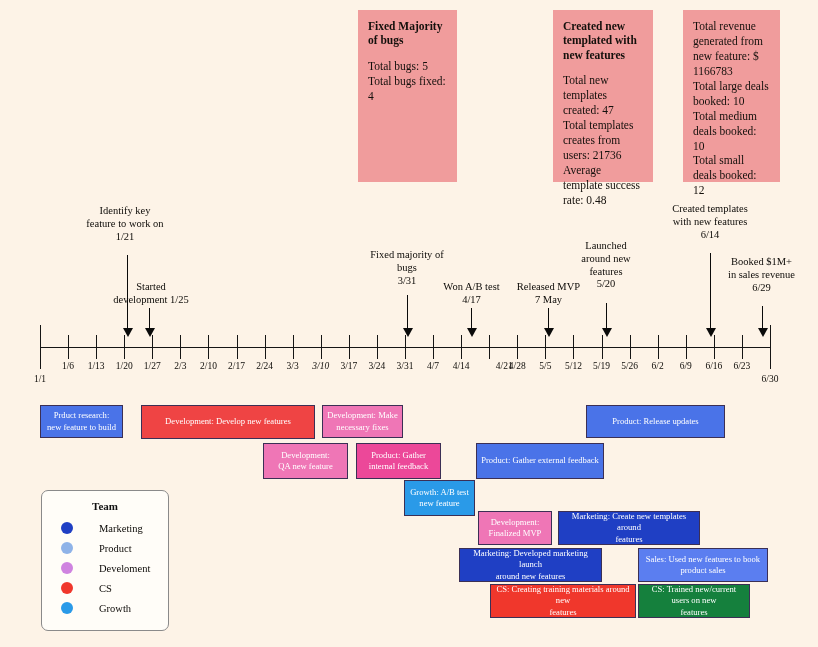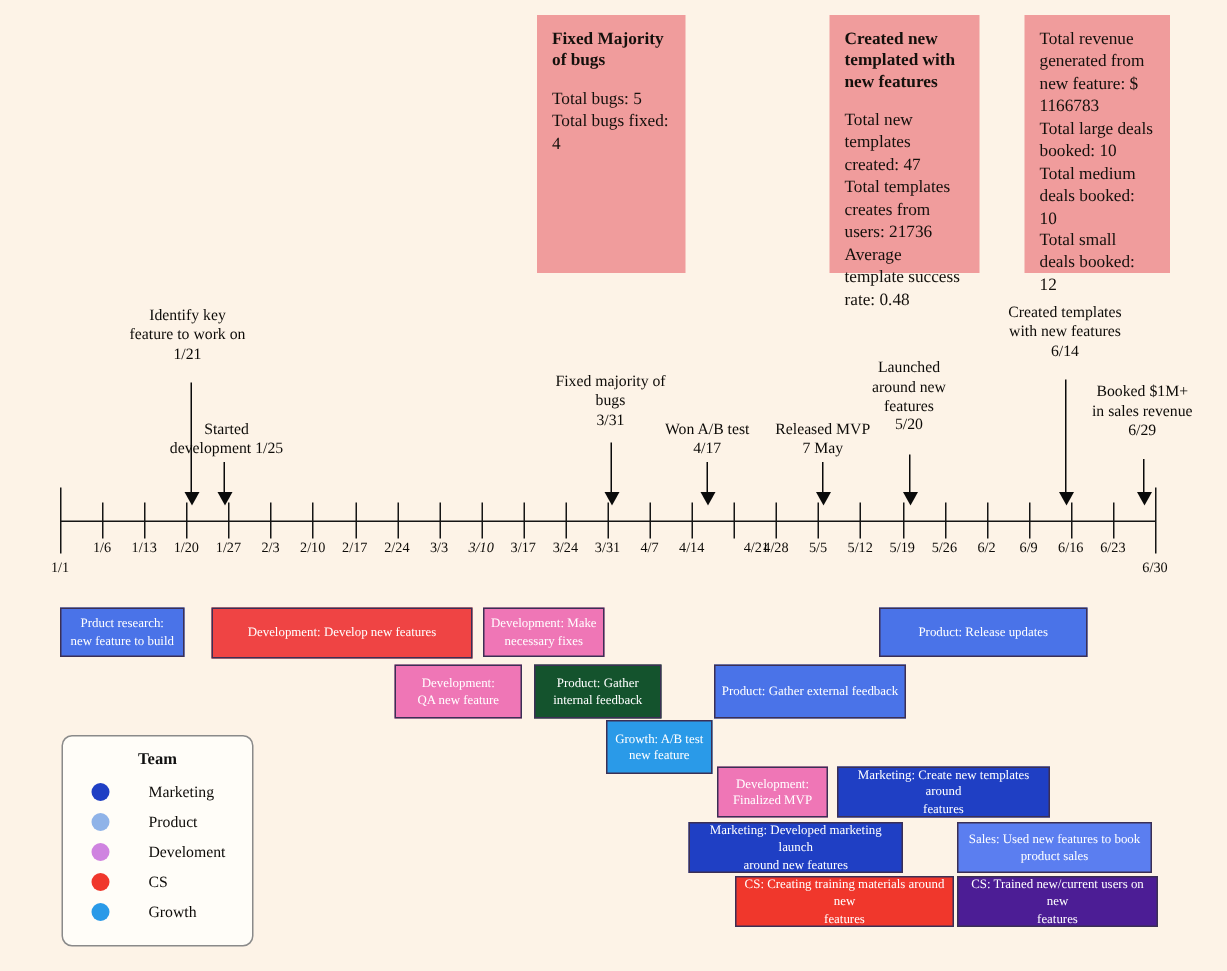--- a/index.html
+++ b/index.html
@@ -257,36 +257,36 @@
     <div class="tick" style="left: 741.923px; top: 335px; height: 24px; background: rgb(21, 21, 21);"></div>
     <div class="tick-label" style="left: 721.923px; top: 361px; width: 40px;">6/23</div>
     <div class="bar" style="left: 40px; top: 405px; width: 83px; height: 33px; background: rgb(74, 115, 232);">Prduct research:
 new feature to build</div>
     <div class="bar" style="left: 141px; top: 405px; width: 174px; height: 34px; background: #ef4444;">Development: Develop new features</div>
     <div class="bar" style="left: 322px; top: 405px; width: 81px; height: 33px; background: rgb(239, 118, 182);">Development: Make
 necessary fixes</div>
     <div class="bar" style="left: 586px; top: 405px; width: 139px; height: 33px; background: rgb(74, 115, 232);">Product: Release updates</div>
     <div class="bar" style="left: 263px; top: 443px; width: 85px; height: 36px; background: rgb(239, 118, 182);">Development:
 QA new feature</div>
-    <div class="bar" style="left: 356px; top: 443px; width: 85px; height: 36px; background: #14532d;">Product: Gather
+    <div class="bar" style="left: 356px; top: 443px; width: 85px; height: 36px; background: #ec4899;">Product: Gather
 internal feedback</div>
     <div class="bar" style="left: 476px; top: 443px; width: 128px; height: 36px; background: rgb(74, 115, 232);">Product: Gather external feedback</div>
     <div class="bar" style="left: 404px; top: 480px; width: 71px; height: 36px; background: rgb(42, 154, 232);">Growth: A/B test
 new feature</div>
     <div class="bar" style="left: 478px; top: 511px; width: 74px; height: 34px; background: rgb(239, 118, 182);">Development:
 Finalized MVP</div>
     <div class="bar" style="left: 558px; top: 511px; width: 142px; height: 34px; background: rgb(31, 63, 196);">Marketing: Create new templates around
 features</div>
     <div class="bar" style="left: 459px; top: 548px; width: 143px; height: 34px; background: rgb(31, 63, 196);">Marketing: Developed marketing launch
 around new features</div>
     <div class="bar" style="left: 638px; top: 548px; width: 130px; height: 34px; background: rgb(91, 126, 240);">Sales: Used new features to book
 product sales</div>
     <div class="bar" style="left: 490px; top: 584px; width: 146px; height: 34px; background: rgb(240, 55, 44);">CS: Creating training materials around new
 features</div>
-    <div class="bar" style="left: 638px; top: 584px; width: 134px; height: 34px; background: #4c1d95;">CS: Trained new/current users on new
+    <div class="bar" style="left: 638px; top: 584px; width: 112px; height: 34px; background: #15803d;">CS: Trained new/current users on new
 features</div>
     <div id="legend" style="left: 41px; top: 490px; width: 128px; height: 141px;">
       <div id="legend-title">Team</div>
       <div class="legend-row">
         <span class="legend-swatch" style="background: rgb(31, 63, 196);"></span>
         <span class="legend-text">Marketing</span>
       </div>
       <div class="legend-row">
         <span class="legend-swatch" style="background: rgb(143, 179, 232);"></span>
         <span class="legend-text">Product</span>

